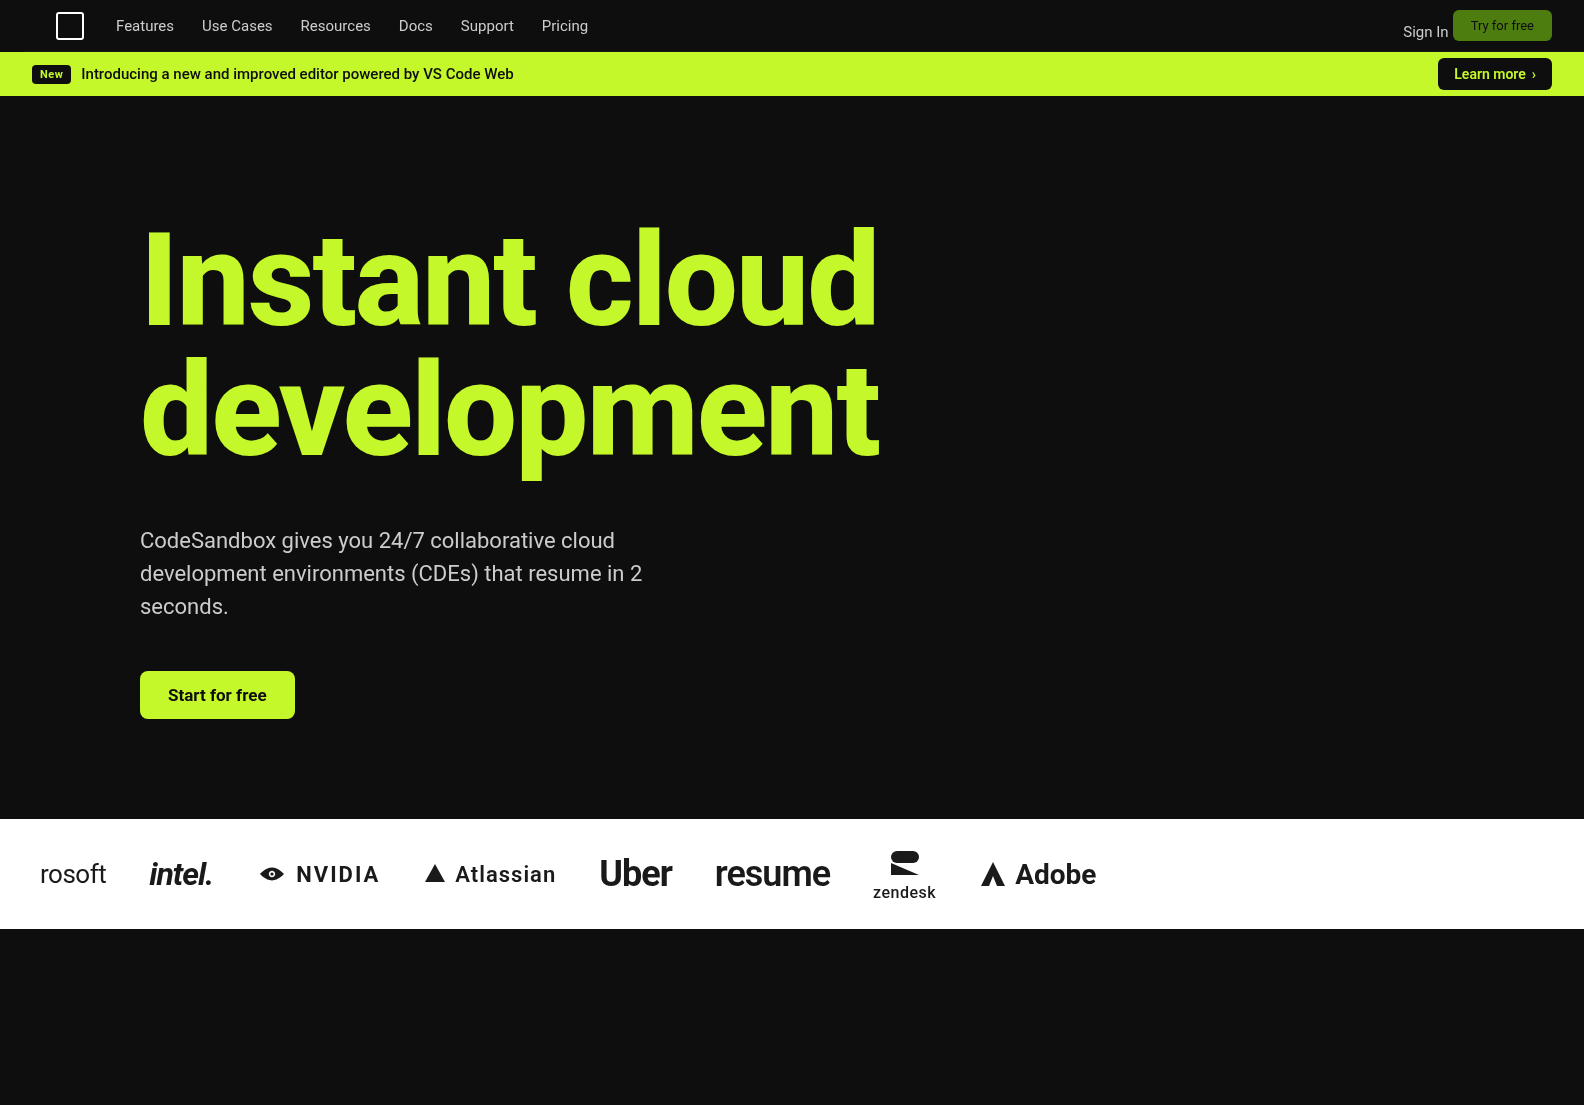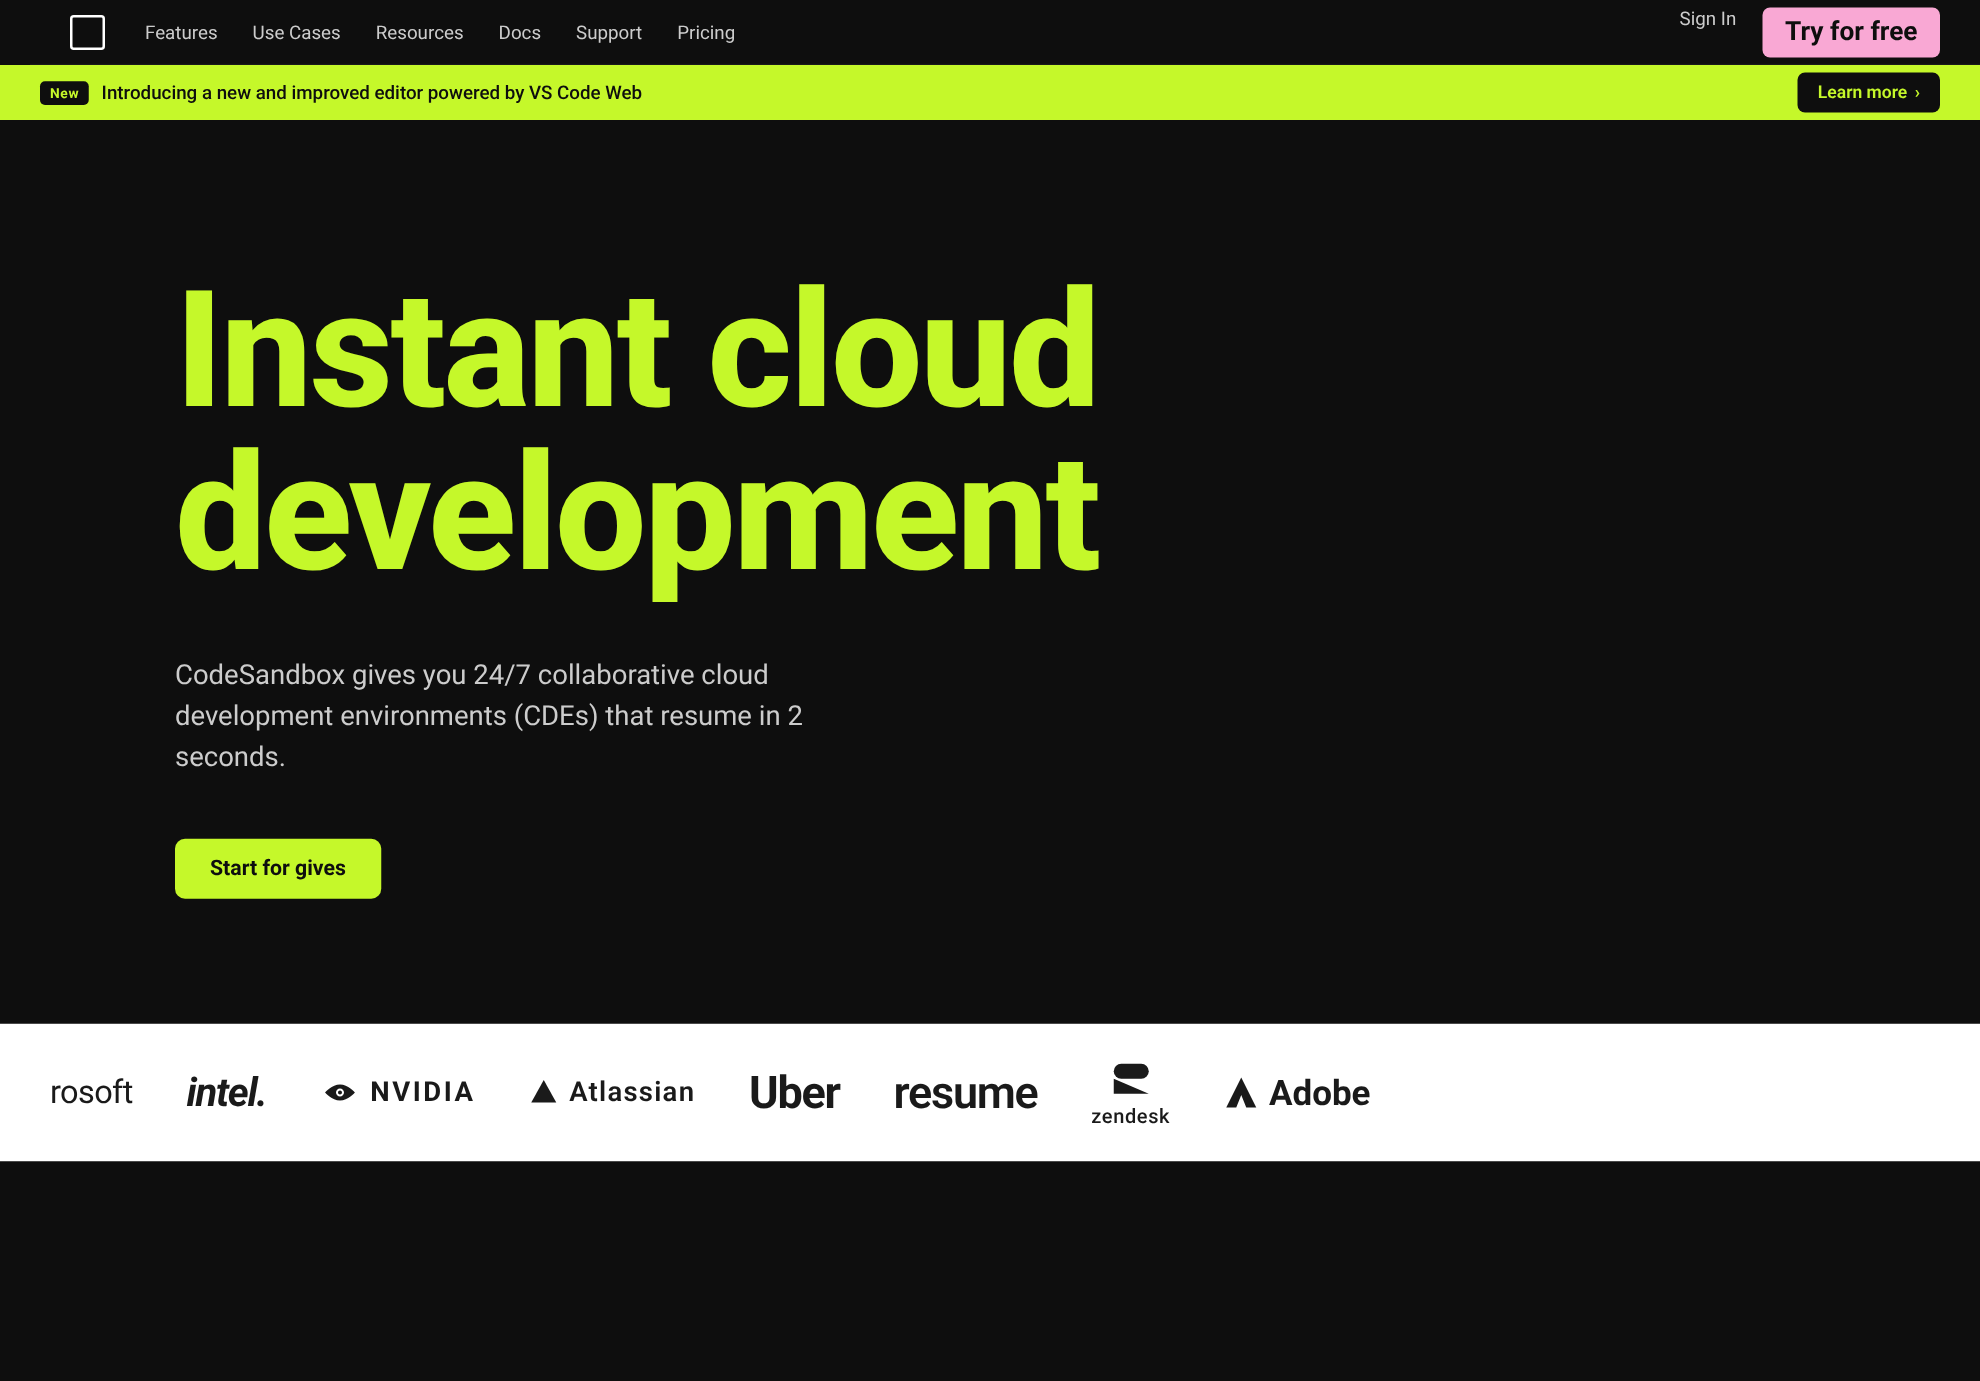--- a/index.html
+++ b/index.html
@@ -55,41 +55,41 @@
     .nav-link {
       color: #cccccc;
       font-size: 15px;
       cursor: pointer;
       text-decoration: none;
       transition: color 0.2s;
     }
 
     .navbar-right {
       display: flex;
-      align-items: flex-start;
-      gap: 21px;
+      align-items: flex-end;
+      gap: 4px;
     }
 
     .sign-in-btn {
       color: #cccccc;
       font-size: 15px;
       cursor: pointer;
       background: none;
       border: none;
       font-family: inherit;
     }
 
     .try-free-btn {
-      background: #f9a8d4;
+      background: #4d7c0f;
       color: #0e0e0e;
       border: none;
       border-radius: 6px;
       padding: 8px 18px;
-      font-size: 21px;
-      font-weight: 700;
+      font-size: 13px;
+      font-weight: 400;
       cursor: pointer;
       font-family: inherit;
     }
 
     
     .announcement-banner {
       background: #c5f82a;
       display: flex;
       align-items: center;
       justify-content: space-between;
@@ -327,21 +327,21 @@
     <span class="chevron">›</span>
   </button>
 </div>
 
 <section class="hero">
   <h1 class="hero-title">
     <span>Instant cloud</span><br>
     <span>development</span>
   </h1>
   <p class="hero-subtitle">CodeSandbox gives you 24/7 collaborative cloud development environments (CDEs) that resume in 2 seconds.</p>
-  <button class="start-free-btn">Start for gives</button>
+  <button class="start-free-btn">Start for free</button>
 </section>
 
 <div class="logos-section">
   <div class="logos-track">
 
     <div class="logo-item">
       <span class="logo-microsoft">rosoft</span>
     </div>
 
     <div class="logo-item">

